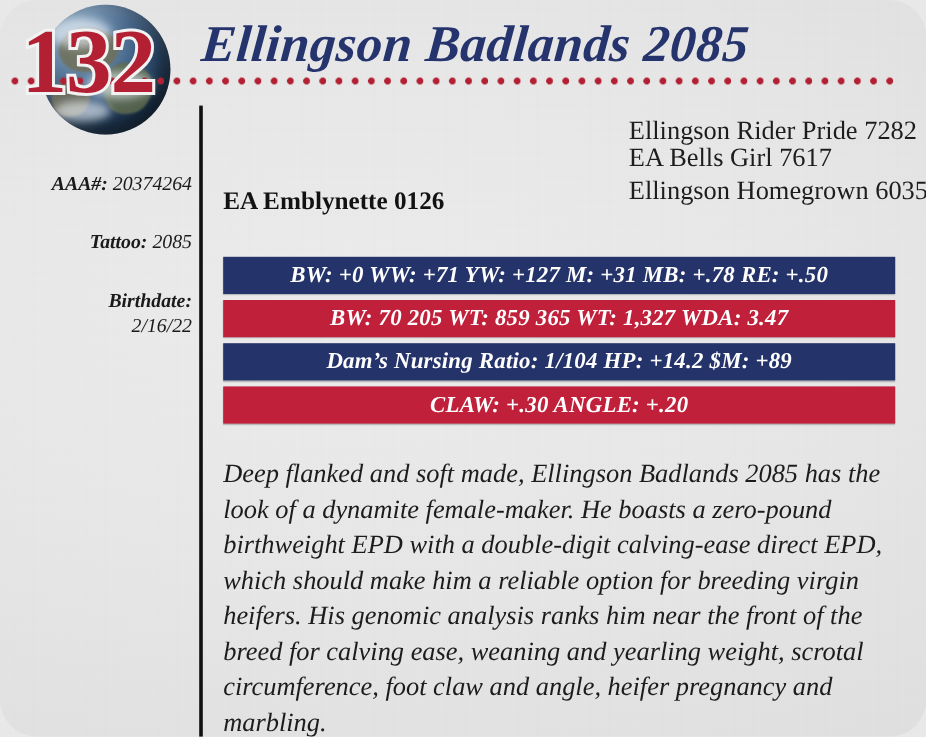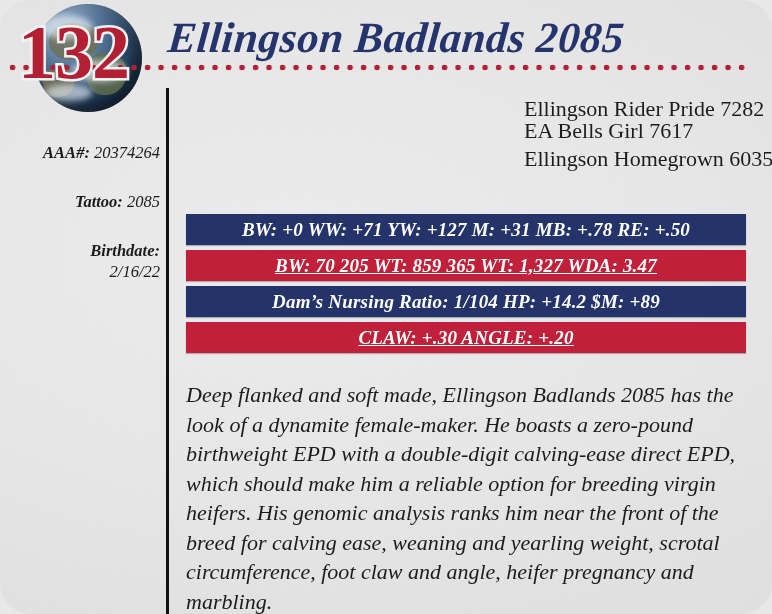--- a/index.html
+++ b/index.html
@@ -207,21 +207,21 @@
     justify-content: center;
     color: #ffffff;
     font-style: italic;
     font-weight: bold;
     font-size: 19px;
     letter-spacing: .2px;
     white-space: nowrap;
     box-shadow: 0 1px 1px rgba(0,0,0,.25);
   }
   .bar.navy { background: #25336b; }
-  .bar.red  { background: #c1203b; text-decoration: underline; }
+  .bar.red  { background: #c1203b; }
 
   
   .desc {
     position: absolute;
     left: 186px;
     top: 380px;
     width: 568px;
     font-size: 22px;
     line-height: 29.5px;
     font-style: italic;
@@ -279,20 +279,21 @@
   <div class="pedigree">
 
     <div class="ped-group g1">
       <div class="ped-parents">
         <div>Ellingson Rider Pride 7282</div>
         <div>EA Bells Girl 7617</div>
       </div>
     </div>
 
     <div class="ped-group g2">
+      <div class="ped-sire">EA Emblynette 0126</div>
       <div class="ped-parents">
         <div>Ellingson Homegrown 6035</div>
       </div>
     </div>
 
   </div>
 
   <div class="bars">
     <div class="bar navy">BW: +0   WW: +71   YW: +127   M: +31   MB: +.78   RE: +.50</div>
     <div class="bar red">BW: 70   205 WT: 859   365 WT: 1,327   WDA: 3.47</div>

